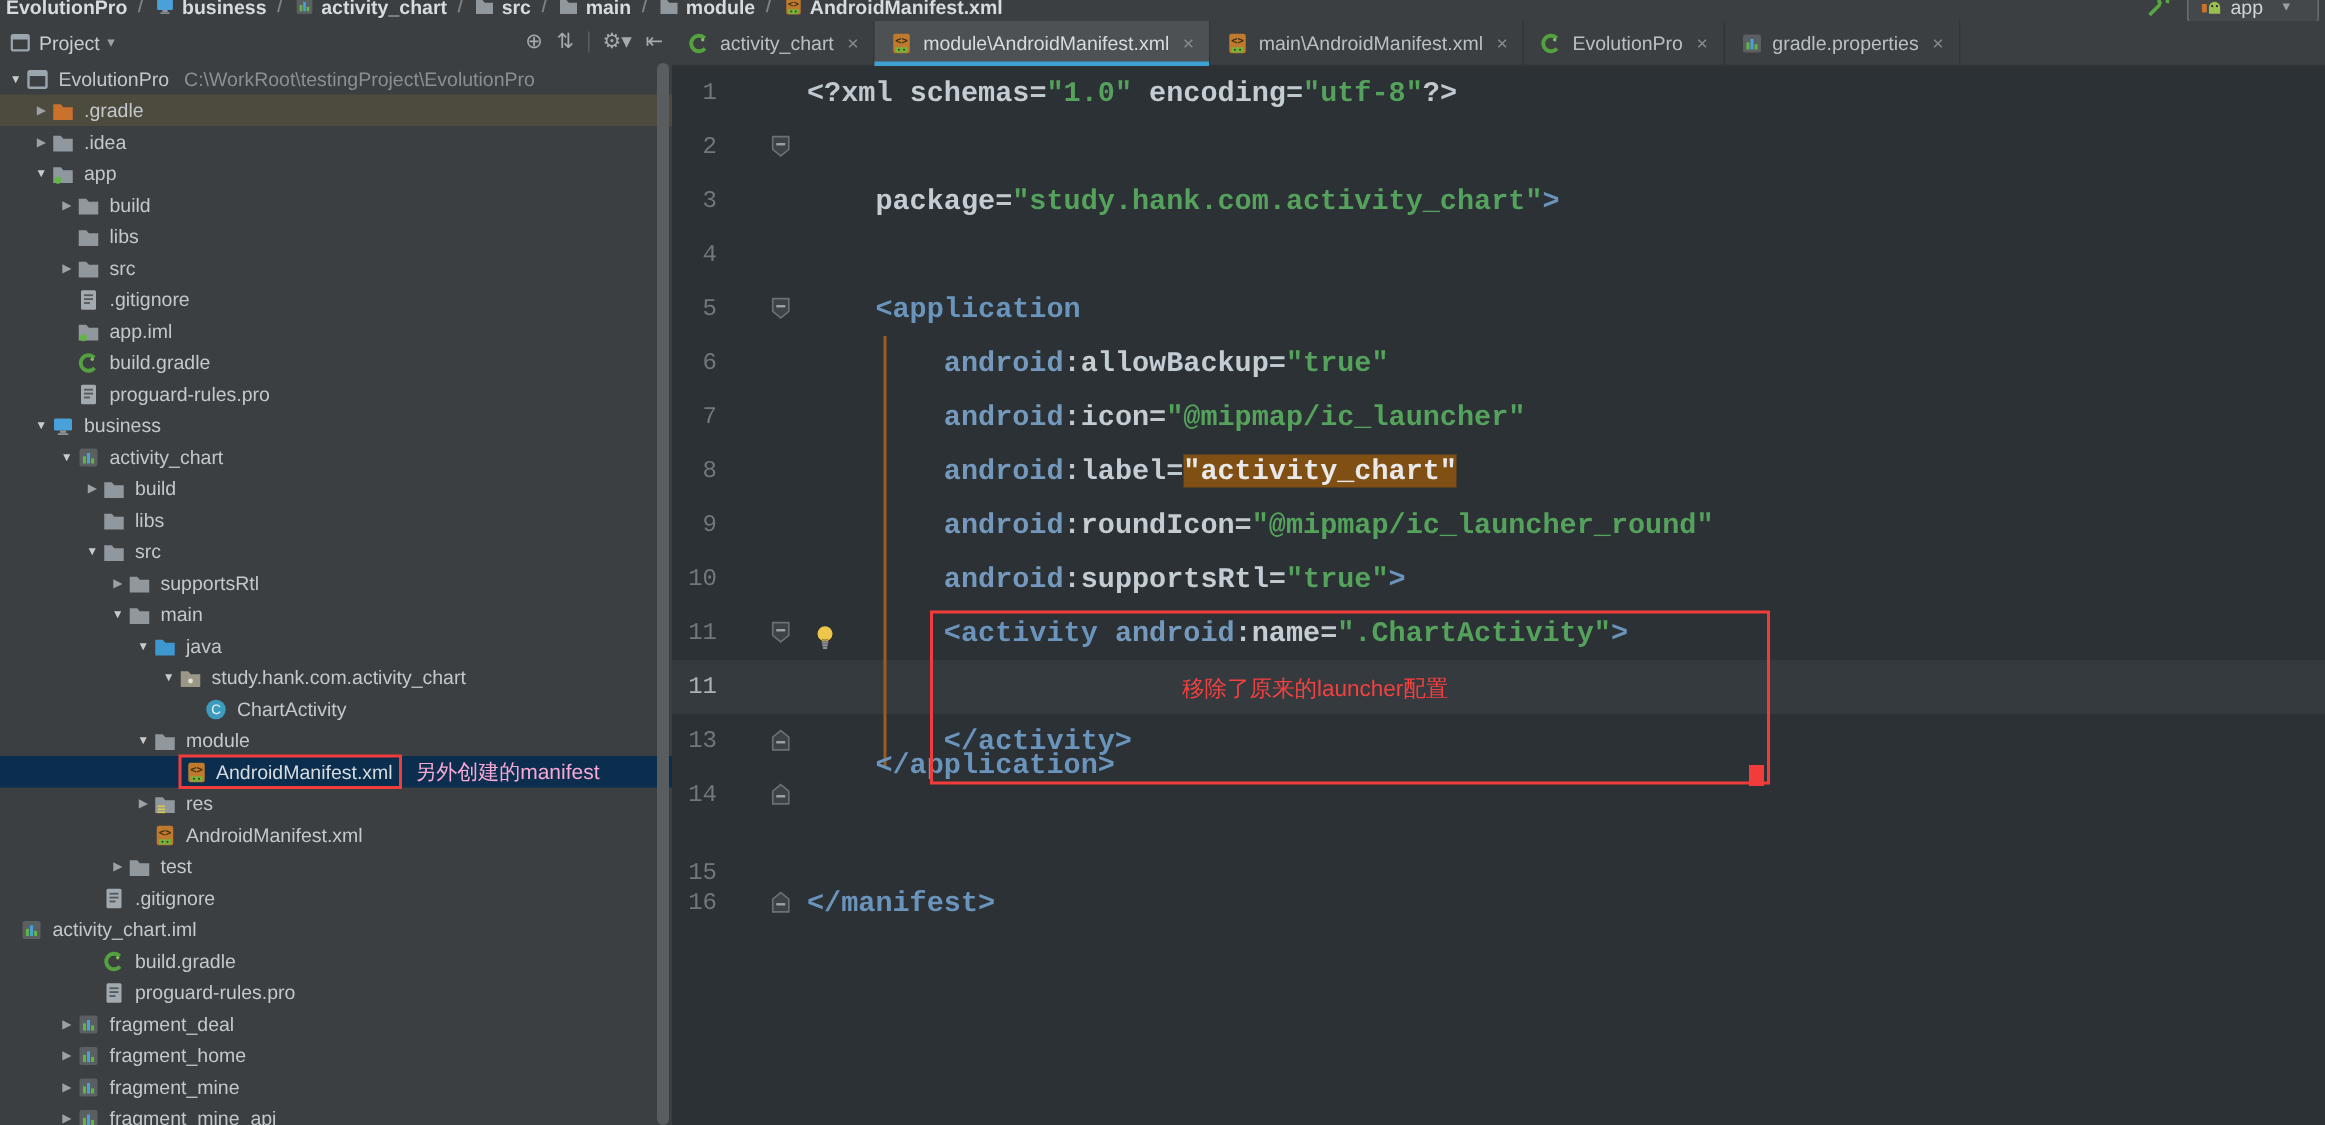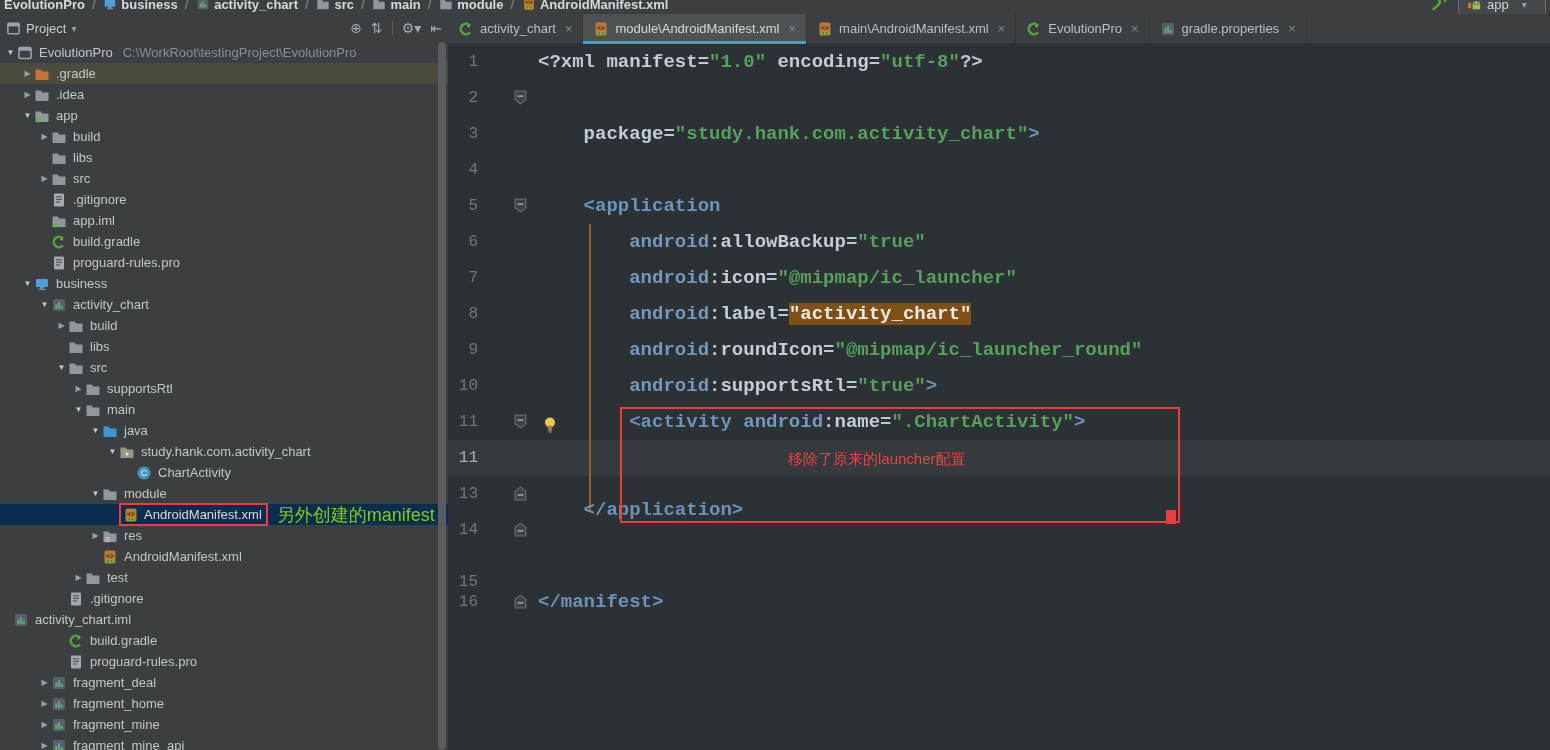--- a/index.html
+++ b/index.html
@@ -28,21 +28,21 @@
   .trow{height:21px;display:flex;align-items:center;font-size:13px;color:#c3c8ca;white-space:nowrap;cursor:pointer;}
   .trow .arrow{width:13px;flex:0 0 13px;font-size:8px;color:#9ba1a4;text-align:center;cursor:pointer;}
   .trow .arrow.exp{color:#c6cbcd;}
   .trow .ticon{width:16px;height:16px;flex:0 0 16px;margin-right:6px;display:inline-flex;}
   .trow .tlabel{line-height:21px;}
   .trow .tpath{color:#8a8f92;margin-left:10px;}
   .trow.olive{background:#4d4a3e;}
   .trow.selected{background:#0b2d4e;color:#d7dcde;}
   .redwrap{display:inline-flex;align-items:center;border:2px solid #f23c3c;padding:0 4px 0 2px;height:19px;}
   .redwrap .ticon{margin-right:5px;}
-  .tnote{color:#84cc16;font-size:18px;margin-left:9px;font-family:"Liberation Sans","DejaVu Sans",sans-serif;}
+  .tnote{color:#f9a8d4;font-size:14px;margin-left:9px;font-family:"Liberation Sans","DejaVu Sans",sans-serif;}
   #panel-scroll{position:absolute;left:437px;top:28px;width:10px;bottom:0;}
   #panel-scroll .thumb{position:absolute;left:1px;right:1px;top:0;bottom:0;background:#595d5f;border-radius:4px;cursor:pointer;}
 
   
   #tab-bar{position:absolute;left:448px;top:14px;right:0;height:30px;background:#3c3f41;display:flex;
     border-bottom:1px solid #323537;box-sizing:border-box;}
   .tab{position:relative;display:flex;align-items:center;gap:6px;padding:0 10px;font-size:13px;color:#b9c0c4;
     border-right:1px solid #323537;cursor:pointer;}
   .tab .ticon{width:16px;height:16px;display:inline-flex;}
   .tab .close{color:#868d90;font-size:13px;margin-left:3px;cursor:pointer;}
@@ -595,21 +595,21 @@
         </span>
         <span>gradle.properties</span>
         <span class="close">×</span>
       </div>
     </div>
 
   <div id="editor">
       <div class="caret-band" style="top: 396px;"></div>
       <div class="guide-orange" style="left: 141px; top: 180px; height: 288px;"></div>
       <div class="lnum" style="top: 0px;">1</div>
-      <div class="codeline" style="top: 0px;"><span class="t-plain">&lt;?xml </span><span class="t-attr">manifest</span><span class="t-plain">=</span><span class="t-str">"1.0"</span><span class="t-plain"> </span><span class="t-attr">encoding</span><span class="t-plain">=</span><span class="t-str">"utf-8"</span><span class="t-plain">?&gt;</span></div>
+      <div class="codeline" style="top: 0px;"><span class="t-plain">&lt;?xml </span><span class="t-attr">schemas</span><span class="t-plain">=</span><span class="t-str">"1.0"</span><span class="t-plain"> </span><span class="t-attr">encoding</span><span class="t-plain">=</span><span class="t-str">"utf-8"</span><span class="t-plain">?&gt;</span></div>
       <div class="lnum" style="top: 36px;">2</div>
       <div class="lnum" style="top: 72px;">3</div>
       <div class="codeline" style="top: 72px;"><span class="t-plain">    </span><span class="t-attr">package</span><span class="t-plain">=</span><span class="t-str">"study.hank.com.activity_chart"</span><span class="t-tag">&gt;</span></div>
       <div class="lnum" style="top: 108px;">4</div>
       <div class="codeline" style="top: 108px;"></div>
       <div class="lnum" style="top: 144px;">5</div>
       <div class="codeline" style="top: 144px;"><span class="t-plain">    </span><span class="t-tag">&lt;application</span></div>
       <div class="lnum" style="top: 180px;">6</div>
       <div class="codeline" style="top: 180px;"><span class="t-plain">        </span><span class="t-ns">android</span><span class="t-plain">:</span><span class="t-attr">allowBackup</span><span class="t-plain">=</span><span class="t-str">"true"</span></div>
       <div class="lnum" style="top: 216px;">7</div>
@@ -618,20 +618,21 @@
       <div class="codeline" style="top: 252px;"><span class="t-plain">        </span><span class="t-ns">android</span><span class="t-plain">:</span><span class="t-attr">label</span><span class="t-plain">=</span><span class="t-hl">"activity_chart"</span></div>
       <div class="lnum" style="top: 288px;">9</div>
       <div class="codeline" style="top: 288px;"><span class="t-plain">        </span><span class="t-ns">android</span><span class="t-plain">:</span><span class="t-attr">roundIcon</span><span class="t-plain">=</span><span class="t-str">"@mipmap/ic_launcher_round"</span></div>
       <div class="lnum" style="top: 324px;">10</div>
       <div class="codeline" style="top: 324px;"><span class="t-plain">        </span><span class="t-ns">android</span><span class="t-plain">:</span><span class="t-attr">supportsRtl</span><span class="t-plain">=</span><span class="t-str">"true"</span><span class="t-tag">&gt;</span></div>
       <div class="lnum" style="top: 360px;">11</div>
       <div class="codeline" style="top: 360px;"><span class="t-plain">        </span><span class="t-tag">&lt;activity </span><span class="t-ns">android</span><span class="t-plain">:</span><span class="t-attr">name</span><span class="t-plain">=</span><span class="t-str">".ChartActivity"</span><span class="t-tag">&gt;</span></div>
       <div class="lnum caret" style="top: 396px;">11</div>
       <div class="codeline" style="top: 396px;"></div>
       <div class="lnum" style="top: 432px;">13</div>
+      <div class="codeline" style="top: 432px;"><span class="t-plain">        </span><span class="t-tag">&lt;/activity&gt;</span></div>
       <div class="lnum" style="top: 468px;">14</div>
       <div class="codeline" style="top: 448px;"><span class="t-plain">    </span><span class="t-tag">&lt;/application&gt;</span></div>
       <div class="lnum" style="top: 520px;">15</div>
       <div class="codeline" style="top: 504px;"></div>
       <div class="lnum" style="top: 540px;">16</div>
       <div class="codeline" style="top: 540px;"><span class="t-tag">&lt;/manifest&gt;</span></div>
       <div class="fold" style="top: 46px;"><svg viewBox="0 0 12 14" width="100%" height="100%">
           <path d="M1 1h10v8l-5 4-5-4z" fill="#3c4245" stroke="#6a7175"></path>
           <rect x="3.2" y="5" width="5.6" height="1.5" fill="#9aa2a6"></rect>
         </svg></div>

